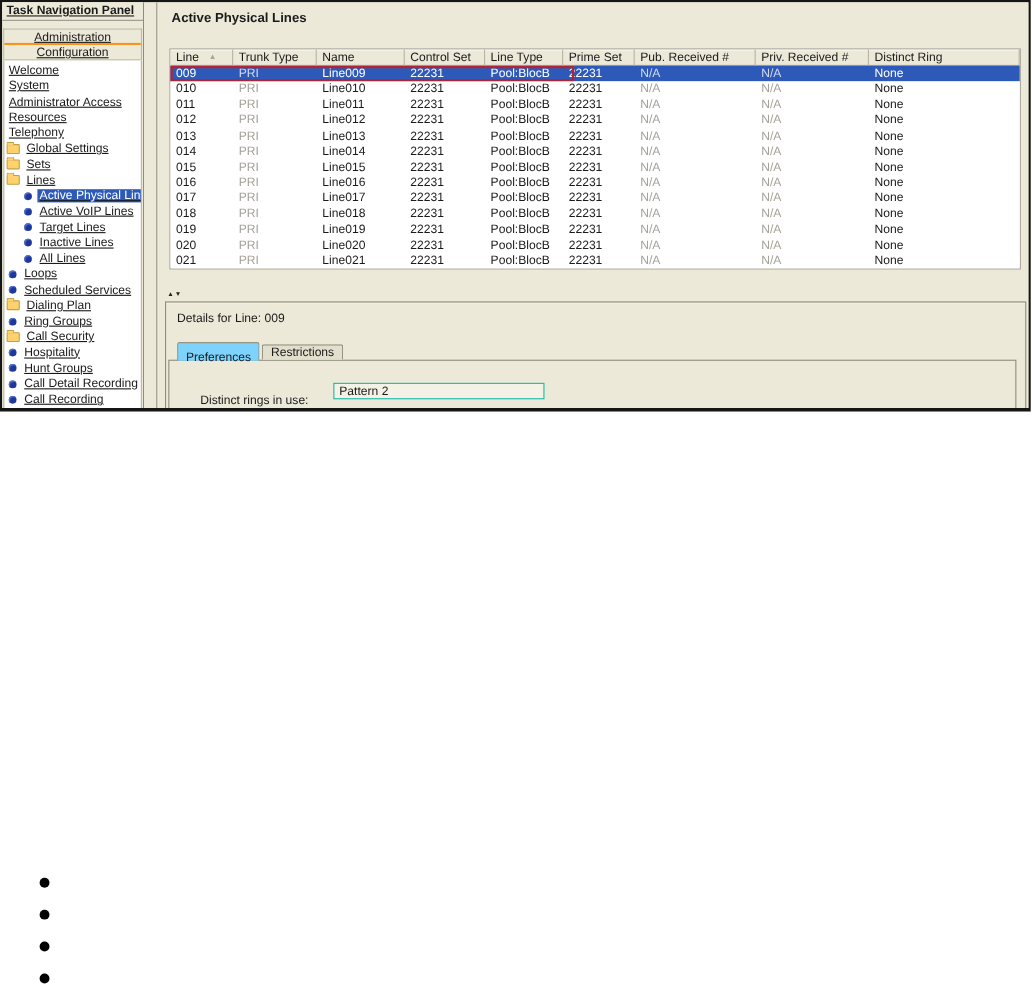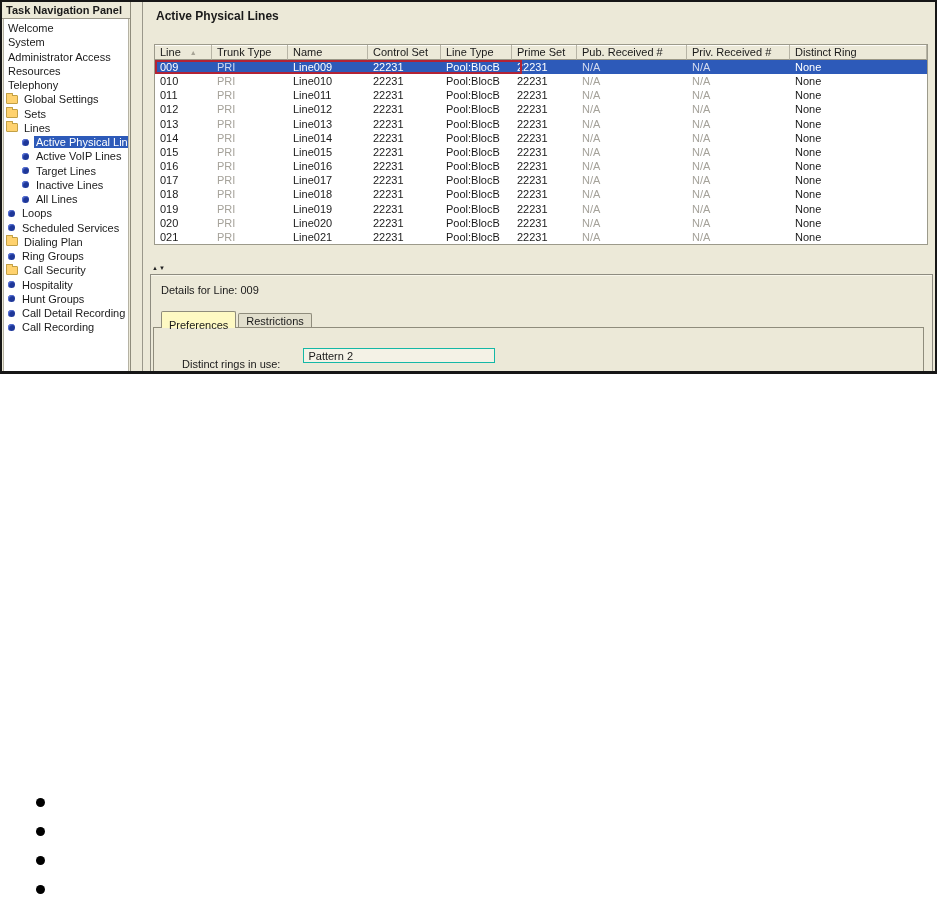--- a/index.html
+++ b/index.html
@@ -3,21 +3,21 @@
 <meta charset="utf-8">
 <style>
   * { margin:0; padding:0; box-sizing:border-box; }
   html,body { width:938px; height:902px; background:#fff;
     font-family:"Liberation Sans","DejaVu Sans",sans-serif; color:#1a1a1a; }
   .page { position:relative; width:938px; height:902px; background:#fff; overflow:hidden; }
 
   
   .ui { position:absolute; left:0; top:0; width:937px; height:374px;
     border:2px solid #161616; border-bottom-width:3px; background:#ece9d8; overflow:hidden;
-    display:flex; }
+    display:flex;text-decoration:underline; }
 
   
   .sidebar { width:129px; flex:0 0 129px; height:100%; background:#ece9d8;
     border-right:1px solid #8f8c7c; display:flex; flex-direction:column; font-size:11px; }
   .sidebar-title { height:17px; line-height:17px; padding-left:4px; font-weight:bold;
     border-bottom:1px solid #9a978a; background:#ece9d8; white-space:nowrap; }
   .accordion { margin:7px 1px 0 1px; border:1px solid #b5b2a3; border-bottom:none; }
   .acc-header { height:14px; line-height:14px; text-align:center; background:#ece9d8; cursor:default; }
   .acc-header.admin { border-bottom:2px solid var(--accent-orange,#f7941d); }
   .acc-header.config { border-bottom:1px solid #b5b2a3; }
@@ -71,41 +71,45 @@
   .collapse-handle { position:absolute; left:4px; top:263px; font-size:6px; color:#222;
     letter-spacing:1px; cursor:pointer; }
 
   .details { position:absolute; left:2px; right:2px; top:272px; height:160px;
     border:1px solid #8e8c80; background:#ece9d8; box-shadow:inset 0 1px 0 #f8f6ea; }
   .details-title { padding:9px 0 0 10px; }
   .tabs { display:flex; align-items:flex-end; margin:13px 0 0 10px; height:18px; position:relative; z-index:2; }
   .tab { font-size:11px; border:1px solid #8f8c7c; border-bottom:none;
     border-radius:2px 2px 0 0; padding:1px 7px 0; height:14px; background:#e2dfcd;
     margin-right:2px; cursor:pointer; white-space:nowrap; }
-  .tab.active { height:17px; padding-top:7px; background:#fef9c3; margin-bottom:-1px; }
+  .tab.active { height:17px; padding-top:7px; background:#7dd3fc; margin-bottom:-1px; }
   .tab-content { margin:0 8px 0 2px; border:1px solid #8f8c7c; height:110px;
     position:relative; z-index:1; background:#ece9d8; }
   .field-row { margin:12px 0 0 28px; display:flex; align-items:center; }
   .field-label { white-space:nowrap;margin-top:18px; }
   .field-value { display:inline-block; width:192px; height:15px; line-height:13px;
     margin-left:23px; padding:1px 4px; background:#f4f2e6; border:1px solid #14b8a6;
     font-size:11px; white-space:nowrap; }
 
   
   .dot { position:absolute; left:36px; width:9px; height:9px; border-radius:50%; background:#000; }
 </style>
 </head>
 <body>
 
 <div class="page">
 
   <div class="ui">
 
     <div class="sidebar">
       <div class="sidebar-title">Task Navigation Panel</div>
+      <div class="accordion">
+        <div class="acc-header admin">Administration</div>
+        <div class="acc-header config">Configuration</div>
+      </div>
       <div class="tree" id="tree">
           <div class="tree-item level0">
             <div class="tree-label">Welcome</div>
           </div>
           <div class="tree-item level0">
             <div class="tree-label">System</div>
           </div>
           <div class="tree-item level0">
             <div class="tree-label">Administrator Access</div>
           </div>

